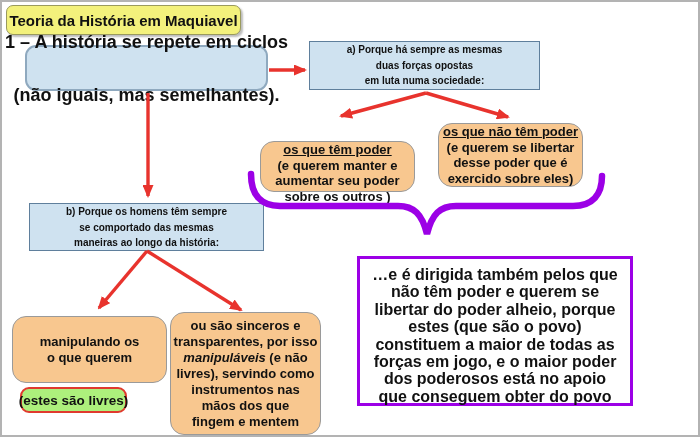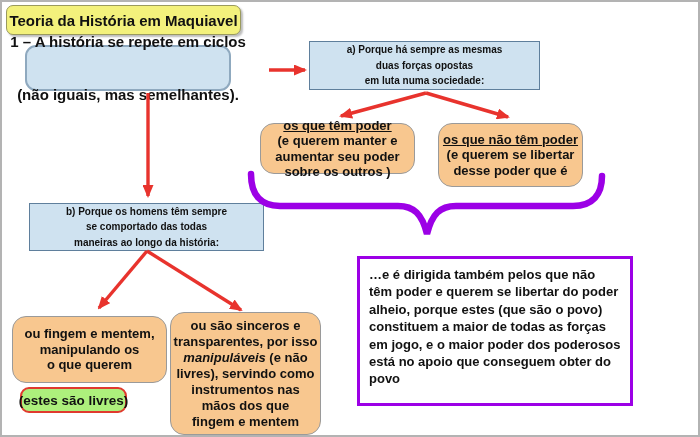--- a/index.html
+++ b/index.html
@@ -20,49 +20,49 @@
     position:absolute; box-sizing:border-box; font-weight:700; text-align:center;
     display:flex; flex-direction:column; justify-content:center; align-items:center;
   }
   .ln{white-space:nowrap; display:block;}
   .title-box{
     left:4px; top:3px; width:235px; height:30px;
     background:var(--title-fill); border:1px solid var(--title-border);
     border-radius:7px; font-size:15px; box-shadow:2px 2px 2px #bdbdbd;
   }
   .blue-round{
-    left:23px; top:43px; width:206px; height:46px;
+    left:23px; top:43px; width:243px; height:46px;
     background:var(--blue-fill); border:2px solid var(--blue-round-border);
-    border-radius:11px; font-size:15px; line-height:16px;gap:37px;
+    border-radius:11px; font-size:18px; line-height:16px;gap:37px;
   }
   .blue-sq{
     background:var(--blue-fill); border:1.5px solid var(--blue-sq-border);
     font-size:10px; line-height:15.5px;
   }
   .reason-a{left:307px; top:39px; width:231px; height:49px;}
-  .reason-b{left:27px; top:201px; width:235px; height:48px;}
+  .reason-b{left:27px; top:201px; width:235px; height:48px;justify-content:space-between;}
   .orange{
     background:var(--orange-fill); border:1.5px solid var(--orange-border);
     border-radius:14px; font-size:13px; line-height:15.5px;
   }
-  .have-power{left:258px; top:121px; width:155px; height:51px;}
+  .have-power{left:258px; top:139px; width:155px; height:51px;justify-content:space-between;}
   .no-power{left:436px; top:121px; width:145px; height:64px;}
   .pretenders{left:10px; top:314px; width:155px; height:67px;}
   .sincere{left:168px; top:310px; width:151px; height:123px; line-height:16px;}
   .underline{text-decoration:underline;}
   .italic{font-style:italic;}
   .green-pill{
     left:18px; top:385px; width:107px; height:26px;
     background:var(--green-fill); border:2.5px solid var(--green-border);
     border-radius:9px; font-size:13.5px;
   }
   .purple-frame{
     left:355px; top:254px; width:276px; height:150px;
     background:#ffffff; border:3px solid var(--purple);
-    font-size:13px; line-height:17.4px; text-align:left;
+    font-size:16px; line-height:17.4px; text-align:center;
     display:block; padding:7px 9px;
   }
   svg.connectors{
     position:absolute; left:0; top:0; width:700px; height:437px;
     pointer-events:none; z-index:10;
   }
   svg .arrow{stroke:var(--arrow-red); stroke-width:3.4; fill:none;}
   svg .brace{stroke:var(--purple); stroke-width:6.5; fill:none; stroke-linecap:round;}
 </style>
 </head>
@@ -89,30 +89,30 @@
     <span class="ln underline">os que têm poder</span>
     <span class="ln">(e querem manter e</span>
     <span class="ln">aumentar seu poder</span>
     <span class="ln">sobre os outros )</span>
   </div>
 
   <div class="node orange no-power">
     <span class="ln underline">os que não têm poder</span>
     <span class="ln">(e querem se libertar</span>
     <span class="ln">desse poder que é</span>
+    <span class="ln">exercido sobre eles)</span>
   </div>
 
   <div class="node blue-sq reason-b">
     <span class="ln">b) Porque os homens têm sempre</span>
-    <span class="ln">se comportado das todas</span>
+    <span class="ln">se comportado das mesmas</span>
     <span class="ln">maneiras ao longo da história:</span>
   </div>
 
   <div class="node orange pretenders">
-    <span class="ln">ou fingem e mentem,</span>
     <span class="ln">manipulando os</span>
     <span class="ln">o que querem</span>
   </div>
 
   <div class="node green-pill">
     <span class="ln">(estes são livres)</span>
   </div>
 
   <div class="node orange sincere">
     <span class="ln">ou são sinceros e</span>

